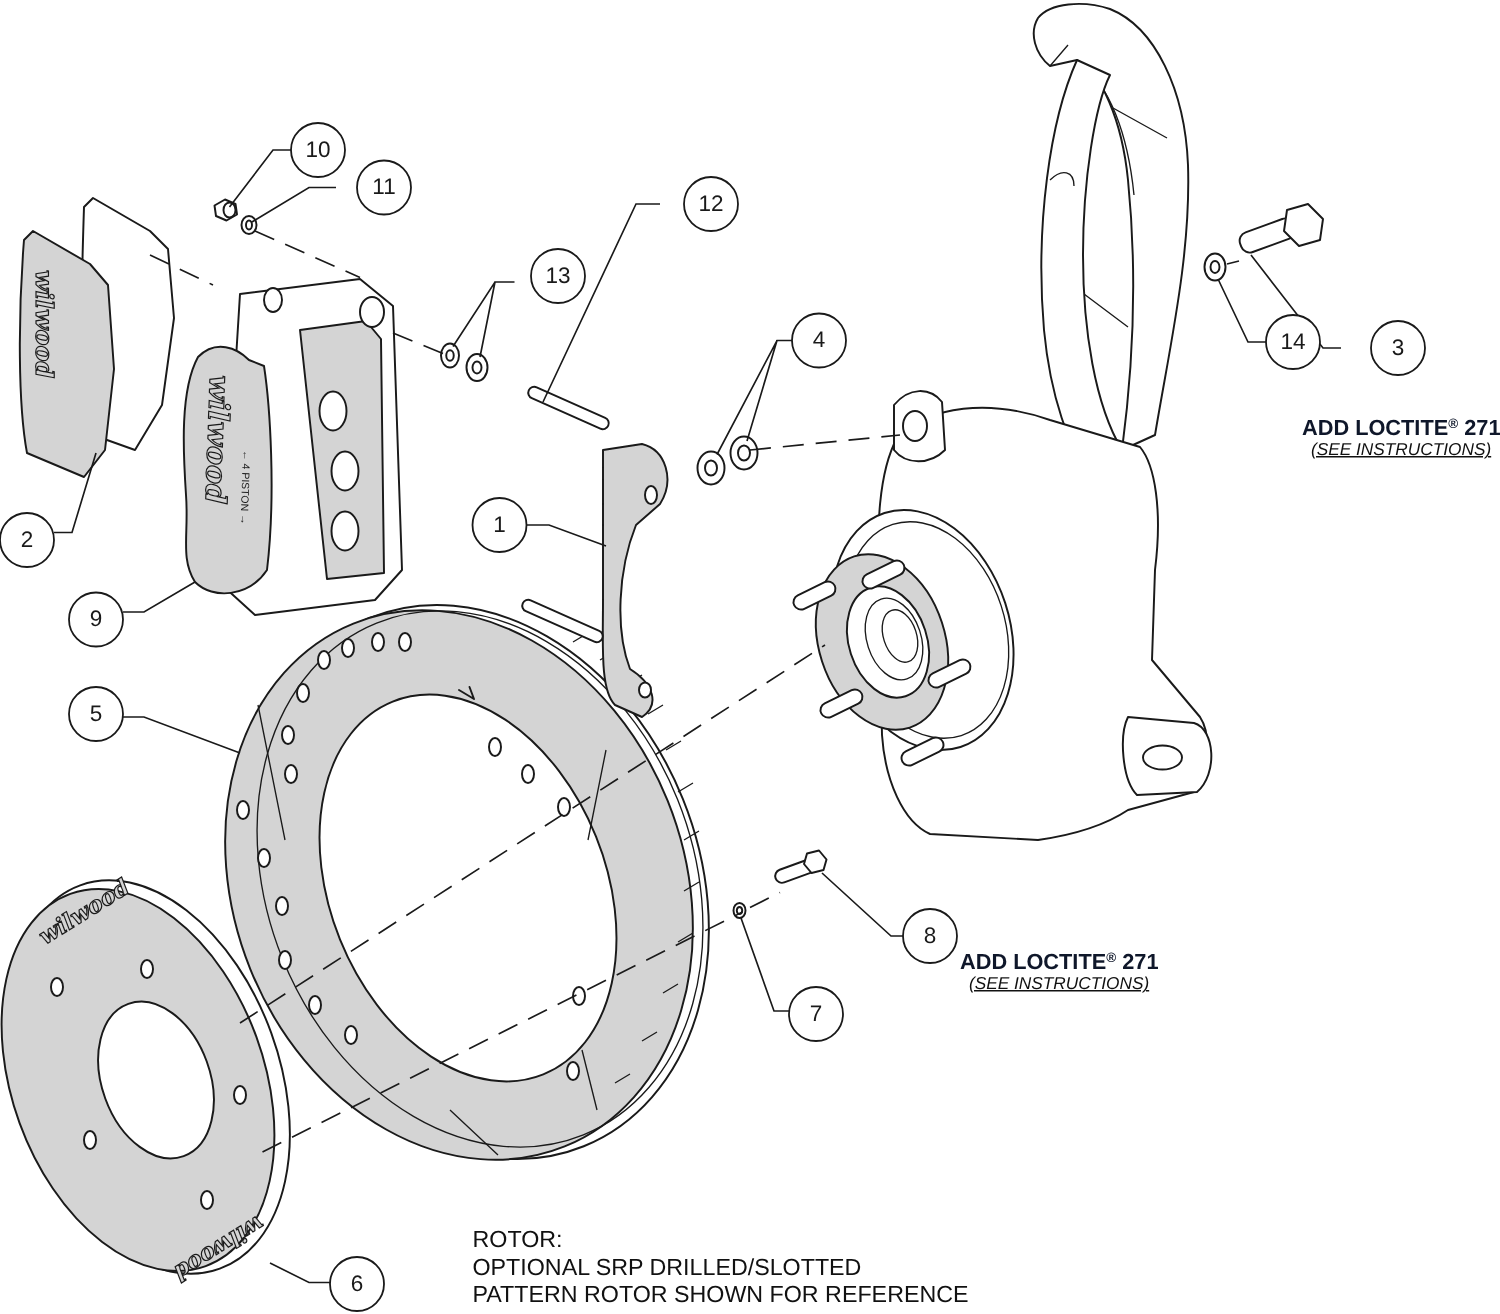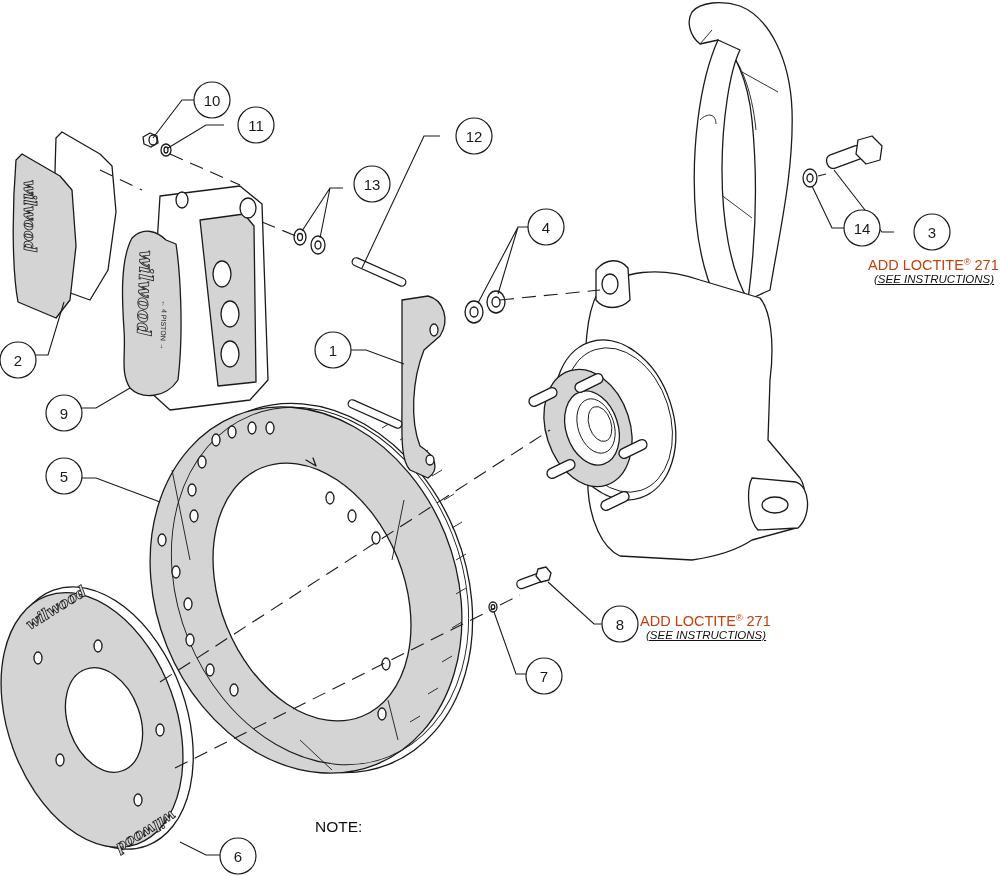--- a/index.html
+++ b/index.html
@@ -12,21 +12,21 @@
   .grey { stroke: #1a1a1a; stroke-width: 1.3; fill: #d4d4d4; stroke-linejoin: round; }
   .dash { stroke: #1a1a1a; stroke-width: 1.1; fill: none; stroke-dasharray: 14 8; }
   .leader { stroke: #1a1a1a; stroke-width: 1.1; fill: none; }
   .bubble { stroke: #1a1a1a; stroke-width: 1.2; fill: #ffffff; }
   .bubble-num { font-family: "Liberation Sans", sans-serif; font-size: 15px; fill: #1a1a1a; text-anchor: middle; dominant-baseline: central; }
   .logo { font-family: "DejaVu Serif", serif; font-style: italic; font-weight: bold; fill: #d4d4d4; stroke: #1a1a1a; stroke-width: 0.8; }
 
   .note { position: absolute; left: 315px; top: 818px; font-size: 15.5px; line-height: 18.5px; color: #111; }
   .note div { white-space: nowrap; }
   .loctite { position: absolute; white-space: nowrap; }
-  .loctite .main { color: #c2410c; font-weight: normal; font-size: 14.5px; line-height: 16px; }
+  .loctite .main { color: #0f172a; font-weight: bold; font-size: 14.5px; line-height: 16px; margin-top: 20px; }
   .loctite .main sup { font-size: 9px; vertical-align: 5px; }
   .loctite .sub { font-style: italic; font-size: 11.5px; line-height: 13px; color: #111; padding-left: 6px; text-decoration: underline; }
   #loctite-a { left: 868px; top: 254px; }
   #loctite-b { left: 640px; top: 610px; }
 </style>
 </head>
 <body>
 
 <svg id="diagram" viewBox="0 0 1000 876" xmlns="http://www.w3.org/2000/svg">
 
@@ -275,14 +275,16 @@
 <div class="loctite" id="loctite-a">
   <div class="main"><span>ADD LOCTITE</span><sup>®</sup><span> 271</span></div>
   <div class="sub">(SEE INSTRUCTIONS)</div>
 </div>
 <div class="loctite" id="loctite-b">
   <div class="main"><span>ADD LOCTITE</span><sup>®</sup><span> 271</span></div>
   <div class="sub">(SEE INSTRUCTIONS)</div>
 </div>
 
 <div class="note">
-  <div>NOTE:</div>
+  <div>ROTOR:</div>
+  <div>OPTIONAL SRP DRILLED/SLOTTED</div>
+  <div>PATTERN ROTOR SHOWN FOR REFERENCE</div>
 </div>
 
 </body></html>

